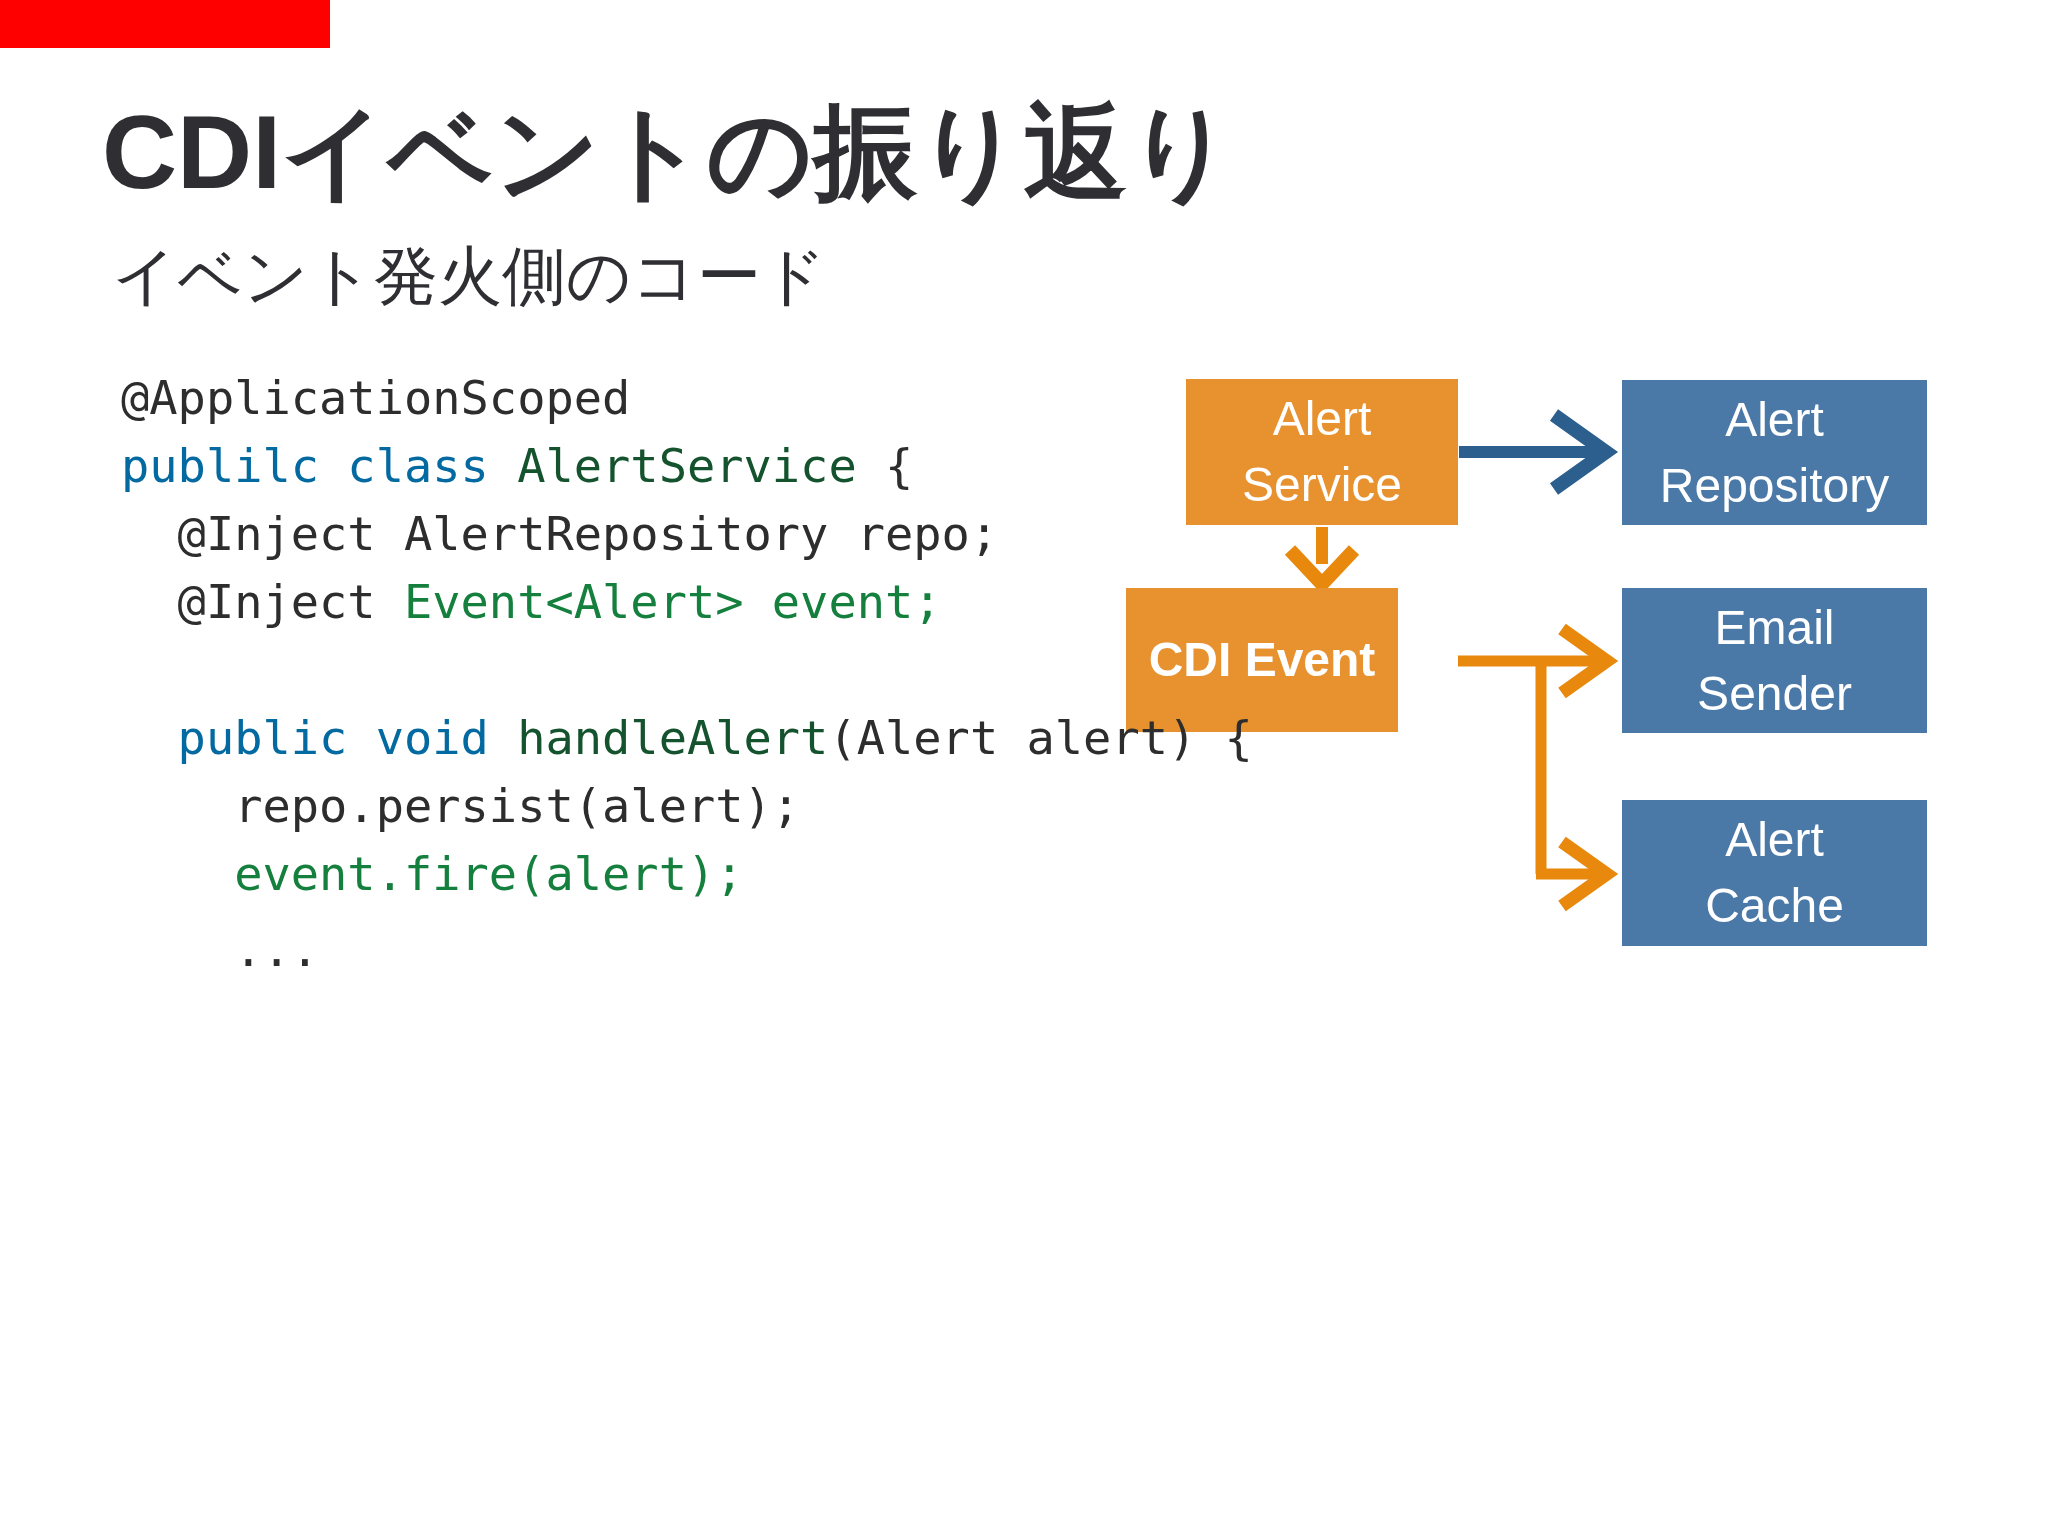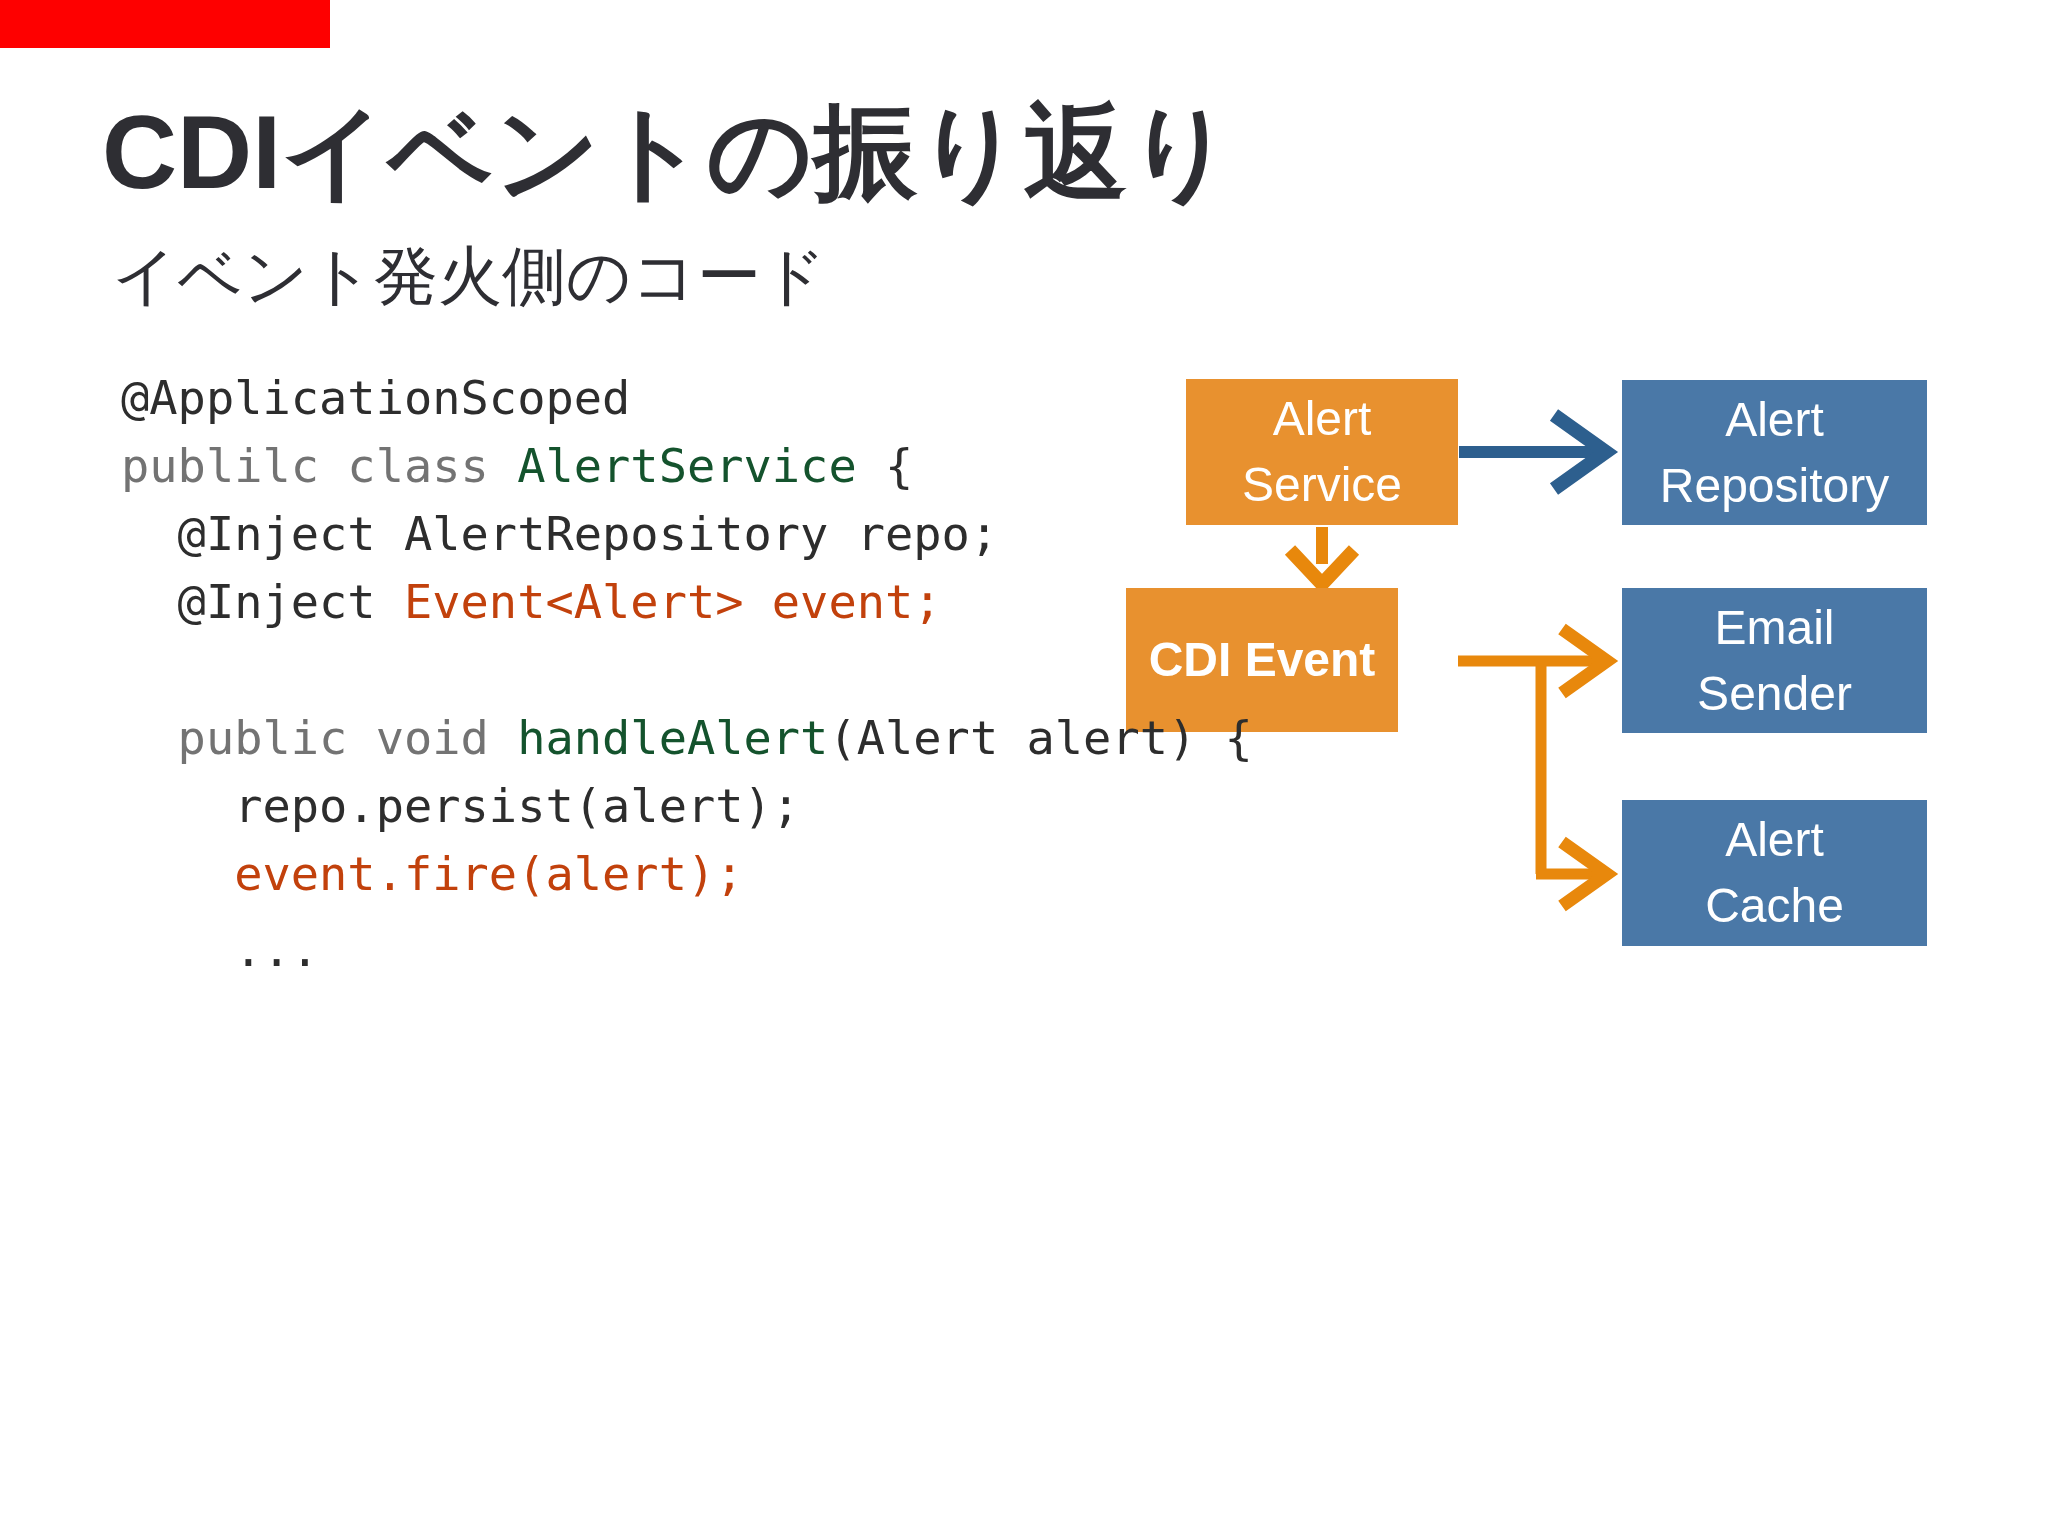--- a/index.html
+++ b/index.html
@@ -13,23 +13,23 @@
          font-family:"Liberation Sans",sans-serif;}
   .subtitle{position:absolute;left:104px;top:225px;margin:8px;font-size:64px;font-weight:500;
          color:#2e2e33;white-space:nowrap;line-height:normal;
          font-family:"Liberation Sans",sans-serif;}
 
   .code{position:absolute;left:74px;top:364px;z-index:5;
         font-family:"DejaVu Sans Mono","Liberation Mono",monospace;
         font-size:47px;line-height:68px;color:#2d2d2d;margin-left:47px;}
   .code .ln{white-space:pre;height:68px;}
   .code .ln.last{margin-top:8px;}
-  .c-kw{color:#737373;}
+  .c-kw{color:#0369a1;}
   .c-type{color:#14532d;}
-  .c-ev{color:#c2410c;}
+  .c-ev{color:#15803d;}
   .c-plain{color:#2d2d2d;}
 
   .connectors{position:absolute;left:0;top:0;width:2048px;height:1536px;z-index:1;}
 
   .node{position:absolute;z-index:2;display:flex;flex-direction:column;align-items:center;
         justify-content:center;color:#ffffff;font-size:48px;line-height:66px;text-align:center;
         font-family:"Liberation Sans",sans-serif;}
   .producer{background:#e8912f;}
   .consumer{background:#4a78a7;}
   .n-alert-service{left:1186px;top:379px;width:272px;height:146px;}

